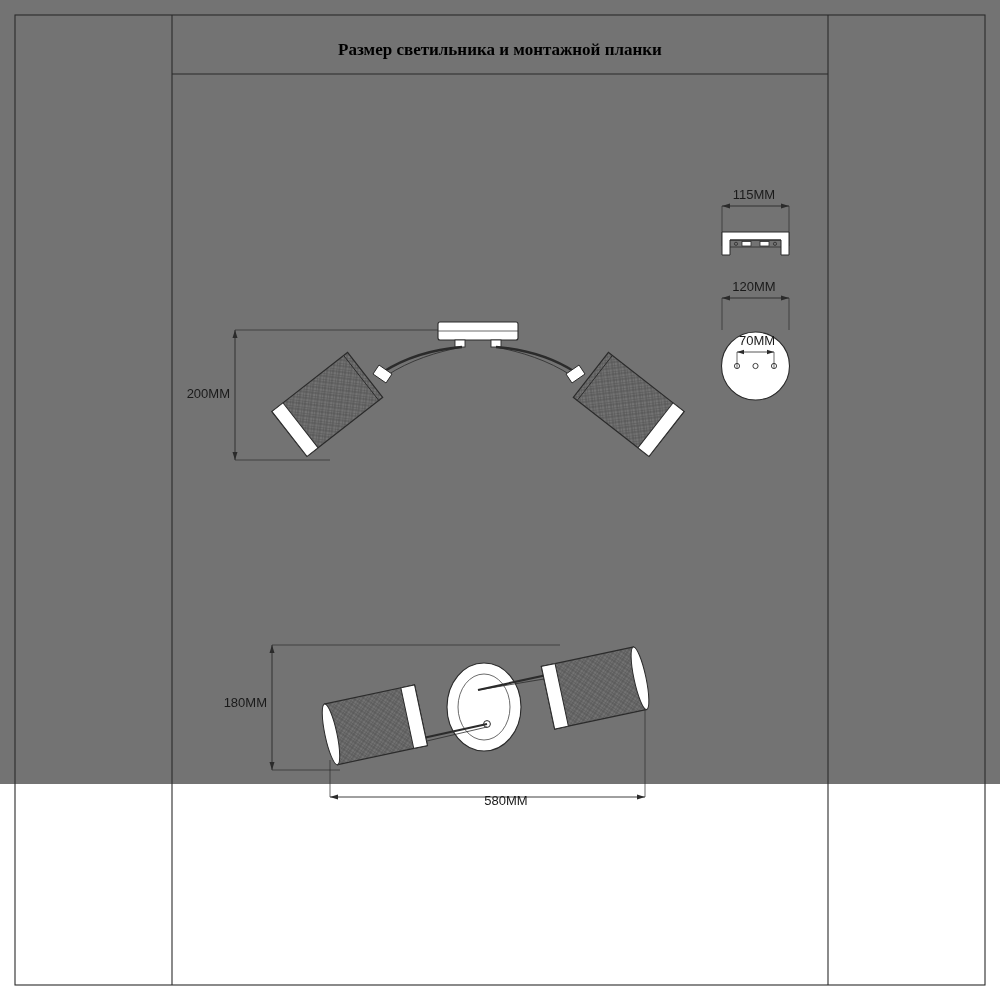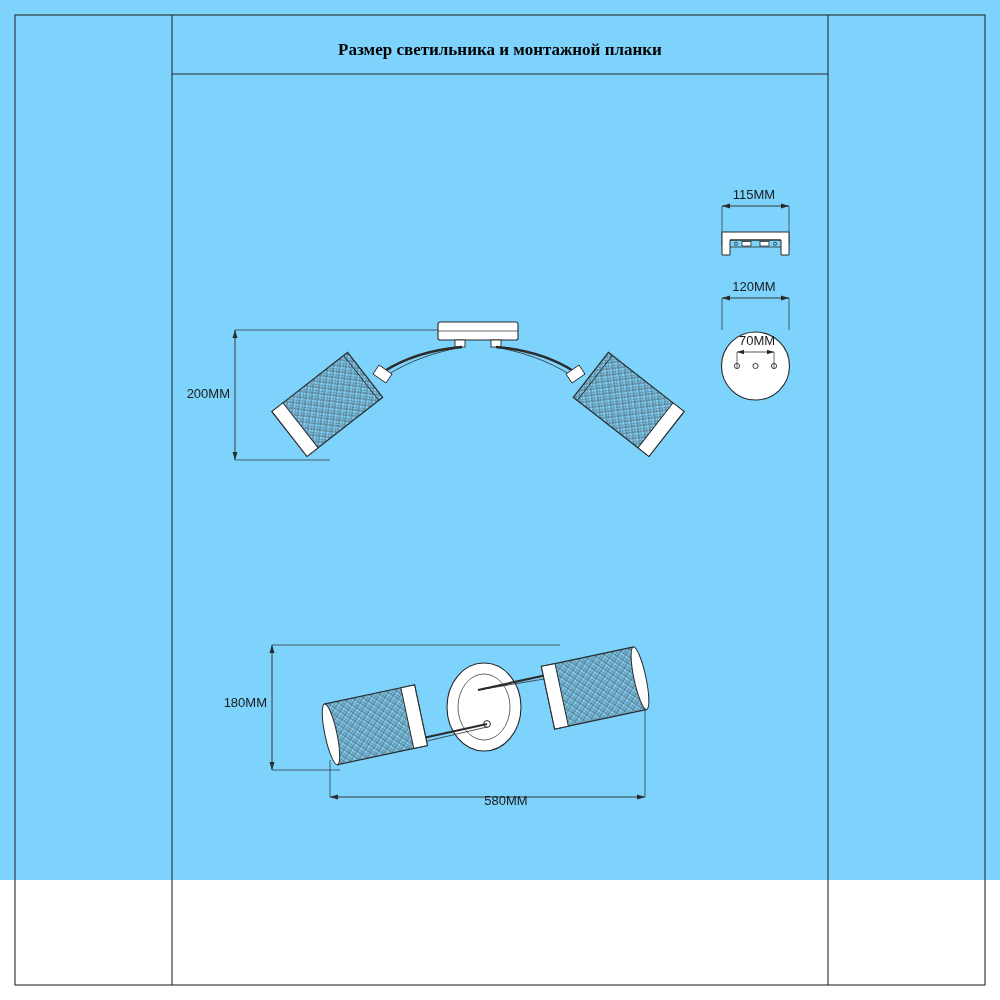--- a/index.html
+++ b/index.html
@@ -9,22 +9,22 @@
   }
   body {
     width: 1000px;
     height: 1000px;
     font-family: "Liberation Serif", serif;
     overflow: hidden;
   }
   #sheet {
     position: relative;
     width: 1000px;
-    height: 880px;
-    background: #7dd3fc;
+    height: 784px;
+    background: #737373;
   }
   #drawing {
     position: absolute;
     left: 0;
     top: 0;
   }
   .dim-label {
     font-family: "Liberation Sans", sans-serif;
     font-size: 13px;
     fill: #1a1a1a;

